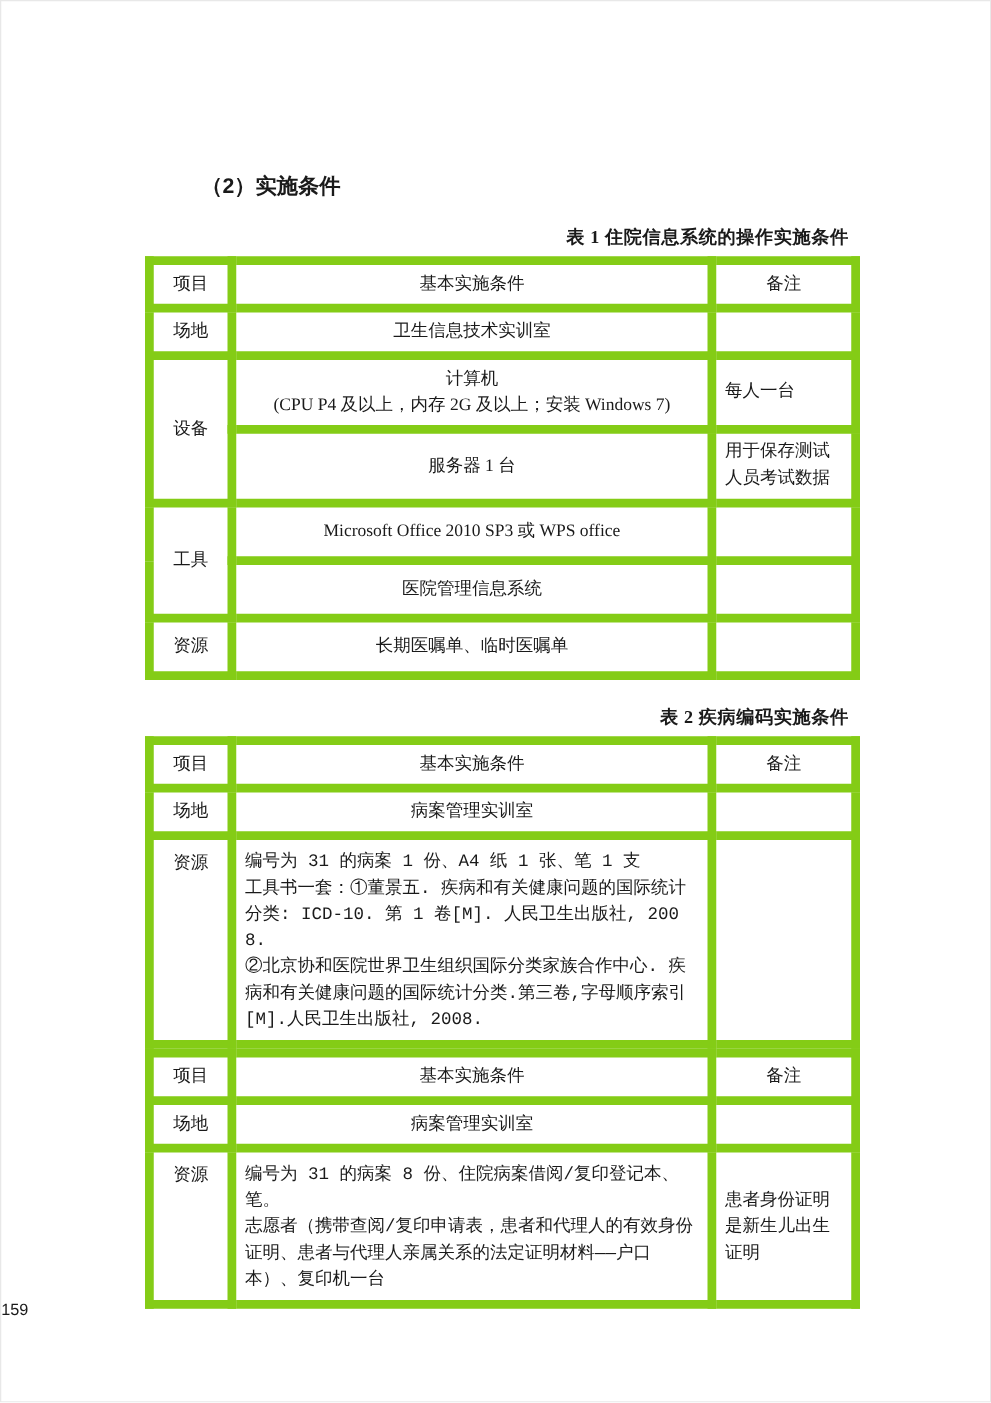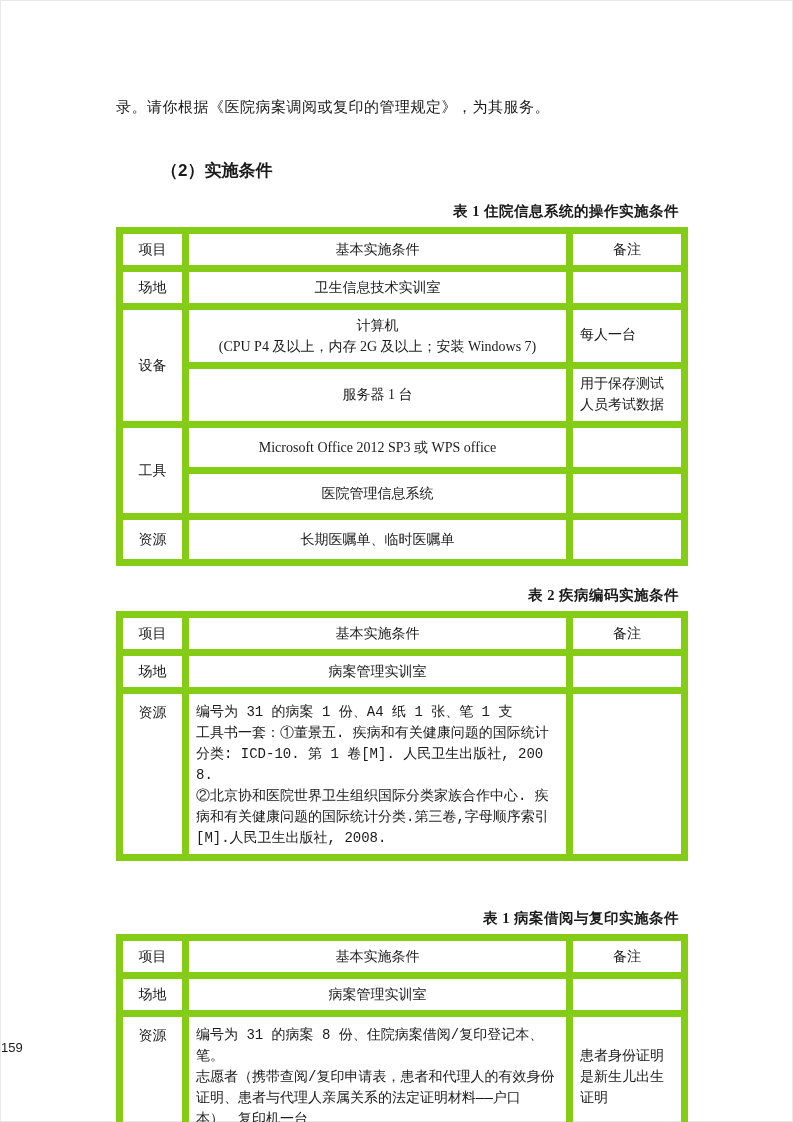--- a/index.html
+++ b/index.html
@@ -74,21 +74,20 @@
     width: 100%;
     font-size: 13px;
     font-family: "Liberation Sans", "DejaVu Sans", sans-serif;
   }
 </style>
 </head>
 <body>
 
 <div class="page">
 
-  <p class="intro">录。请你根据《医院病案调阅或复印的管理规定》，为其服务。</p>
 
   <h2 class="section-heading">（2）实施条件</h2>
 
   <p class="tbl-caption">表 1 住院信息系统的操作实施条件</p>
   <table>
     <colgroup>
       <col class="col-project">
         <col class="col-condition">
         <col class="col-note">
     </colgroup>
@@ -108,21 +107,21 @@
         <td class="c pre">计算机
 (CPU P4 及以上，内存 2G 及以上；安装 Windows 7)</td>
         <td class="l">每人一台</td>
       </tr>
       <tr class="h52">
         <td class="c">服务器 1 台</td>
         <td class="l">用于保存测试人员考试数据</td>
       </tr>
       <tr class="h44">
         <td class="c" rowspan="2">工具</td>
-        <td class="c">Microsoft Office 2012 SP3 或 WPS office</td>
+        <td class="c">Microsoft Office 2010 SP3 或 WPS office</td>
         <td class="l"></td>
       </tr>
       <tr class="h44">
         <td class="c">医院管理信息系统</td>
         <td class="l"></td>
       </tr>
       <tr class="h44">
         <td class="c">资源</td>
         <td class="c">长期医嘱单、临时医嘱单</td>
         <td class="l"></td>
@@ -151,21 +150,20 @@
       <tr class="hres2">
         <td class="c">资源</td>
         <td class="l pre">编号为 31 的病案 1 份、A4 纸 1 张、笔 1 支
 工具书一套：①董景五. 疾病和有关健康问题的国际统计分类: ICD-10. 第 1 卷[M]. 人民卫生出版社, 2008.
 ②北京协和医院世界卫生组织国际分类家族合作中心. 疾病和有关健康问题的国际统计分类.第三卷,字母顺序索引[M].人民卫生出版社, 2008.</td>
         <td class="l"></td>
       </tr>
     </tbody>
   </table>
 
-  <p class="tbl-caption gap-md">表 1  病案借阅与复印实施条件</p>
   <table>
     <colgroup>
       <col class="col-project">
         <col class="col-condition">
         <col class="col-note">
     </colgroup>
     <tbody>
       <tr class="h30">
         <td class="c">项目</td>
         <td class="c">基本实施条件</td>

